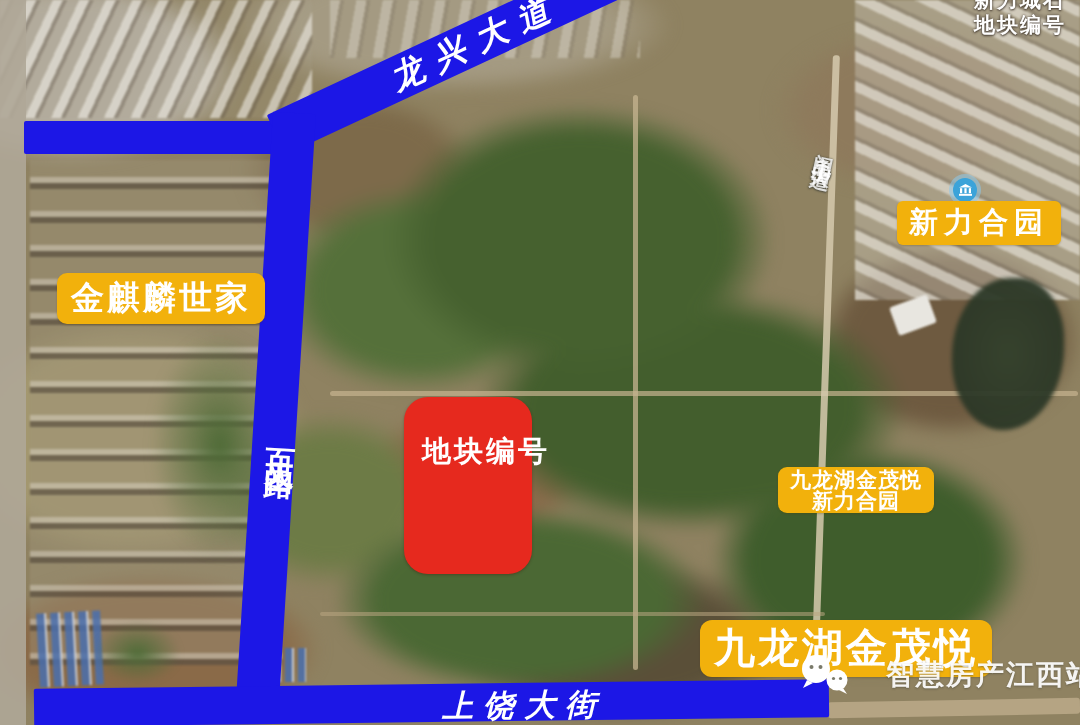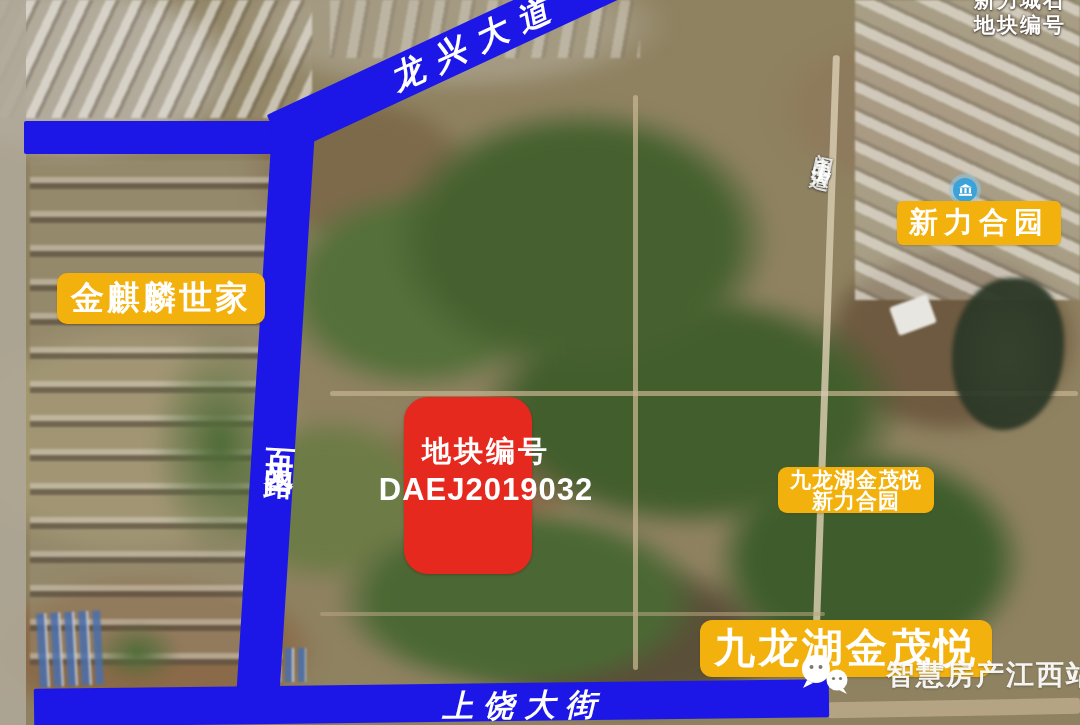--- a/index.html
+++ b/index.html
@@ -174,21 +174,20 @@
   <div class="place place-xinli">新力合园</div>
   <div class="place place-sales">
     <div>九龙湖金茂悦</div>
     <div>新力合园</div>
   </div>
   <div class="place place-main">九龙湖金茂悦</div>
 
   <div class="parcel-rect"></div>
   <div class="parcel-text">
     <div class="parcel-title">地块编号</div>
-    <div class="parcel-code">DAEJ2019032</div>
   </div>
 
   <div class="corner-text">
     <div>新力城石</div>
     <div>地块编号</div>
   </div>
 
   <div class="watermark">
     <svg width="52" height="42" viewBox="0 0 52 42" aria-hidden="true">
       <circle cx="17" cy="15" r="14" fill="#ffffff"></circle>

